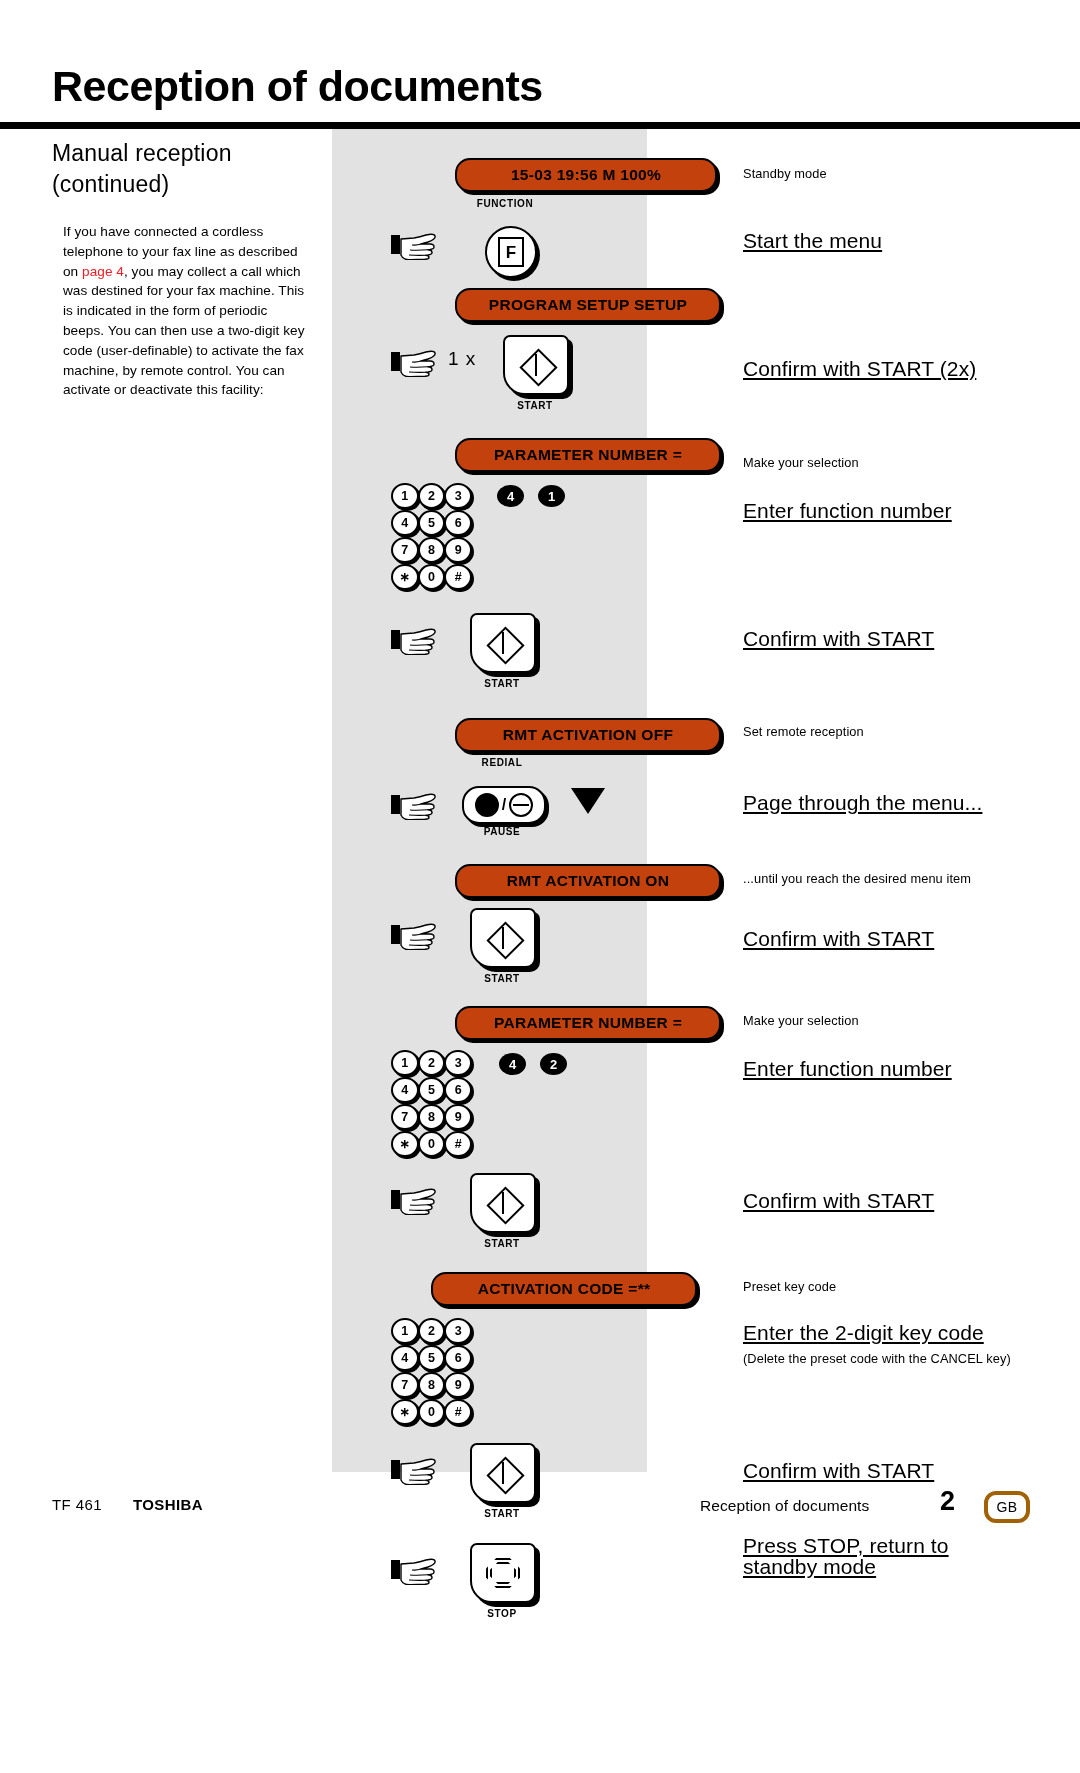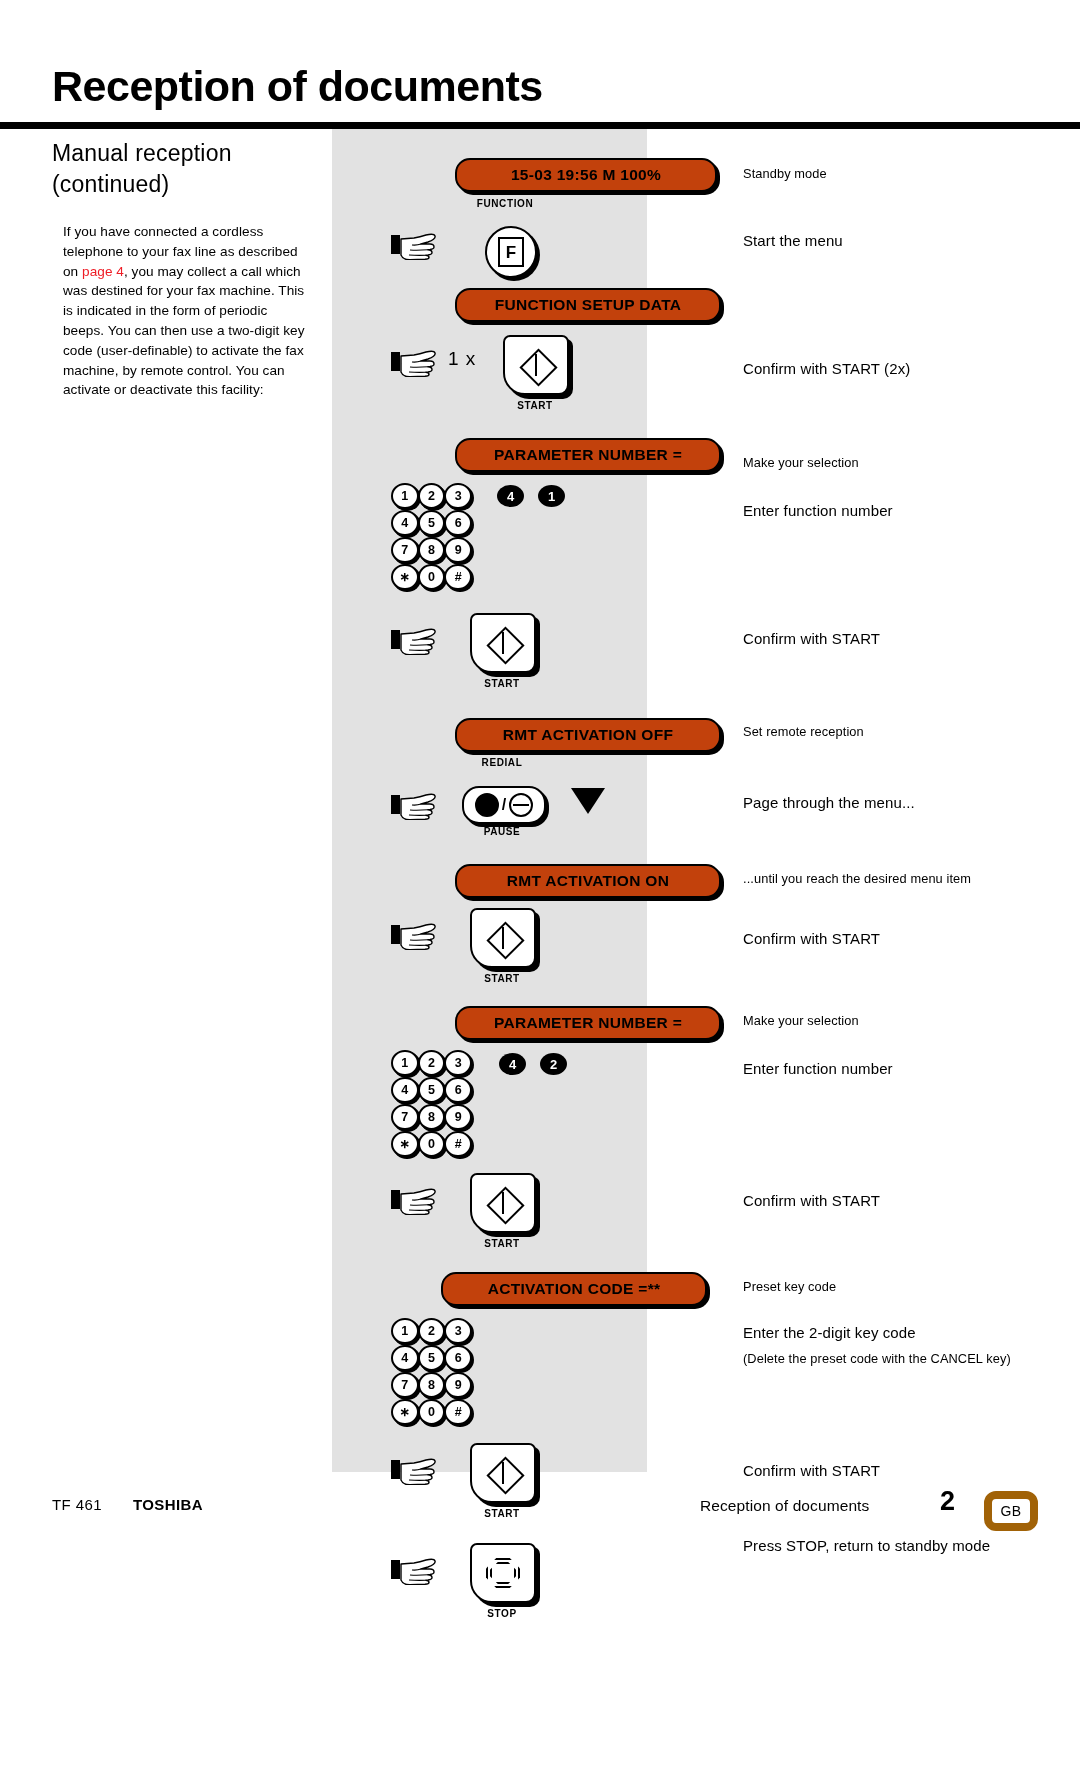--- a/index.html
+++ b/index.html
@@ -291,24 +291,25 @@
     align-items: center;
     justify-content: center;
     font-size: 13px;
     font-weight: bold;
     line-height: 1;
   }
 
   
   .note-big {
     position: absolute;
-    font-size: 15px;
+    font-size: 21px;
     line-height: 21px;
     letter-spacing: 0.1px;
     white-space: nowrap;
+    text-decoration: underline;
   }
   .note-big.wrap { white-space: normal; width: 270px; }
   .note-small {
     position: absolute;
     font-size: 12.8px;
     line-height: 17px;
     letter-spacing: 0.1px;
     white-space: nowrap;
   }
   .note-small.wrap { white-space: normal; width: 268px; }
@@ -348,21 +349,21 @@
     top: 1486px;
     font-size: 27px;
     font-weight: bold;
   }
   .footer-gb {
     position: absolute;
     left: 984px;
     top: 1491px;
     width: 38px;
     height: 24px;
-    border: 8px solid #a16207;
+    border: 4px solid #a16207;
     border-radius: 12px;
     display: flex;
     align-items: center;
     justify-content: center;
     font-size: 14px;
     letter-spacing: 0.5px;
   }
 </style>
 </head>
 <body>
@@ -391,21 +392,21 @@
     <path d="M11 9 L24 8 Q30 7 36 5 Q44 3 45 6 Q46 9 38 12 L31 14 L40 14 Q44 14 44 17 Q44 19 40 19.5 L38 19.7 Q42 20 42 22.5 Q42 24.5 38 25 L36 25.2 Q39 25.6 39 27.5 Q39 29 35 29.3 L20 29.8 Q13 30 11 25 Z" fill="#fff" stroke="#000" stroke-width="1.4" stroke-linejoin="round"></path>
     <path d="M22 15 Q27 15.5 31 14" fill="none" stroke="#000" stroke-width="1.1"></path>
     <path d="M20 20 Q28 20.5 38 19.7" fill="none" stroke="#000" stroke-width="1.1"></path>
     <path d="M19 25 Q28 25.6 36 25.2" fill="none" stroke="#000" stroke-width="1.1"></path>
   </svg>
   <div class="key-round" style="left:485px; top:226px;">
     <div class="key-f-glyph">F</div>
   </div>
   <div class="note-big" style="left:743px; top:230px;">Start the menu</div>
 
-  <div class="lcd" style="left:455px; top:288px; width:262px;">FUNCTION SETUP DATA</div>
+  <div class="lcd" style="left:455px; top:288px; width:262px;">PROGRAM SETUP SETUP</div>
 
   <svg class="hand" style="left:390px; top:347px;" viewBox="0 0 48 30">
     <rect x="1" y="5" width="9" height="19" fill="#000"></rect>
     <path d="M11 9 L24 8 Q30 7 36 5 Q44 3 45 6 Q46 9 38 12 L31 14 L40 14 Q44 14 44 17 Q44 19 40 19.5 L38 19.7 Q42 20 42 22.5 Q42 24.5 38 25 L36 25.2 Q39 25.6 39 27.5 Q39 29 35 29.3 L20 29.8 Q13 30 11 25 Z" fill="#fff" stroke="#000" stroke-width="1.4" stroke-linejoin="round"></path>
     <path d="M22 15 Q27 15.5 31 14" fill="none" stroke="#000" stroke-width="1.1"></path>
     <path d="M20 20 Q28 20.5 38 19.7" fill="none" stroke="#000" stroke-width="1.1"></path>
     <path d="M19 25 Q28 25.6 36 25.2" fill="none" stroke="#000" stroke-width="1.1"></path>
   </svg>
   <div class="mult" style="left:448px; top:348px;">1 x</div>
   <div class="key-start" style="left:503px; top:335px;">
@@ -527,21 +528,21 @@
     <path d="M22 15 Q27 15.5 31 14" fill="none" stroke="#000" stroke-width="1.1"></path>
     <path d="M20 20 Q28 20.5 38 19.7" fill="none" stroke="#000" stroke-width="1.1"></path>
     <path d="M19 25 Q28 25.6 36 25.2" fill="none" stroke="#000" stroke-width="1.1"></path>
   </svg>
   <div class="key-start" style="left:470px; top:1173px;">
     <div class="diamond"></div>
   </div>
   <div class="key-label" style="left:452px; top:1238px; width:100px;">START</div>
   <div class="note-big" style="left:743px; top:1190px;">Confirm with START</div>
 
-  <div class="lcd" style="left:441px; top:1272px; width:262px;">ACTIVATION CODE  =**</div>
+  <div class="lcd" style="left:431px; top:1272px; width:262px;">ACTIVATION CODE  =**</div>
   <div class="note-small" style="left:743px; top:1278px;">Preset key code</div>
 
   <div class="keypad" style="left:391px; top:1318px;">
     <div class="keypad-row">
       <div class="numkey">1</div>
       <div class="numkey">2</div>
       <div class="numkey">3</div>
     </div>
     <div class="keypad-row">
       <div class="numkey">4</div>

